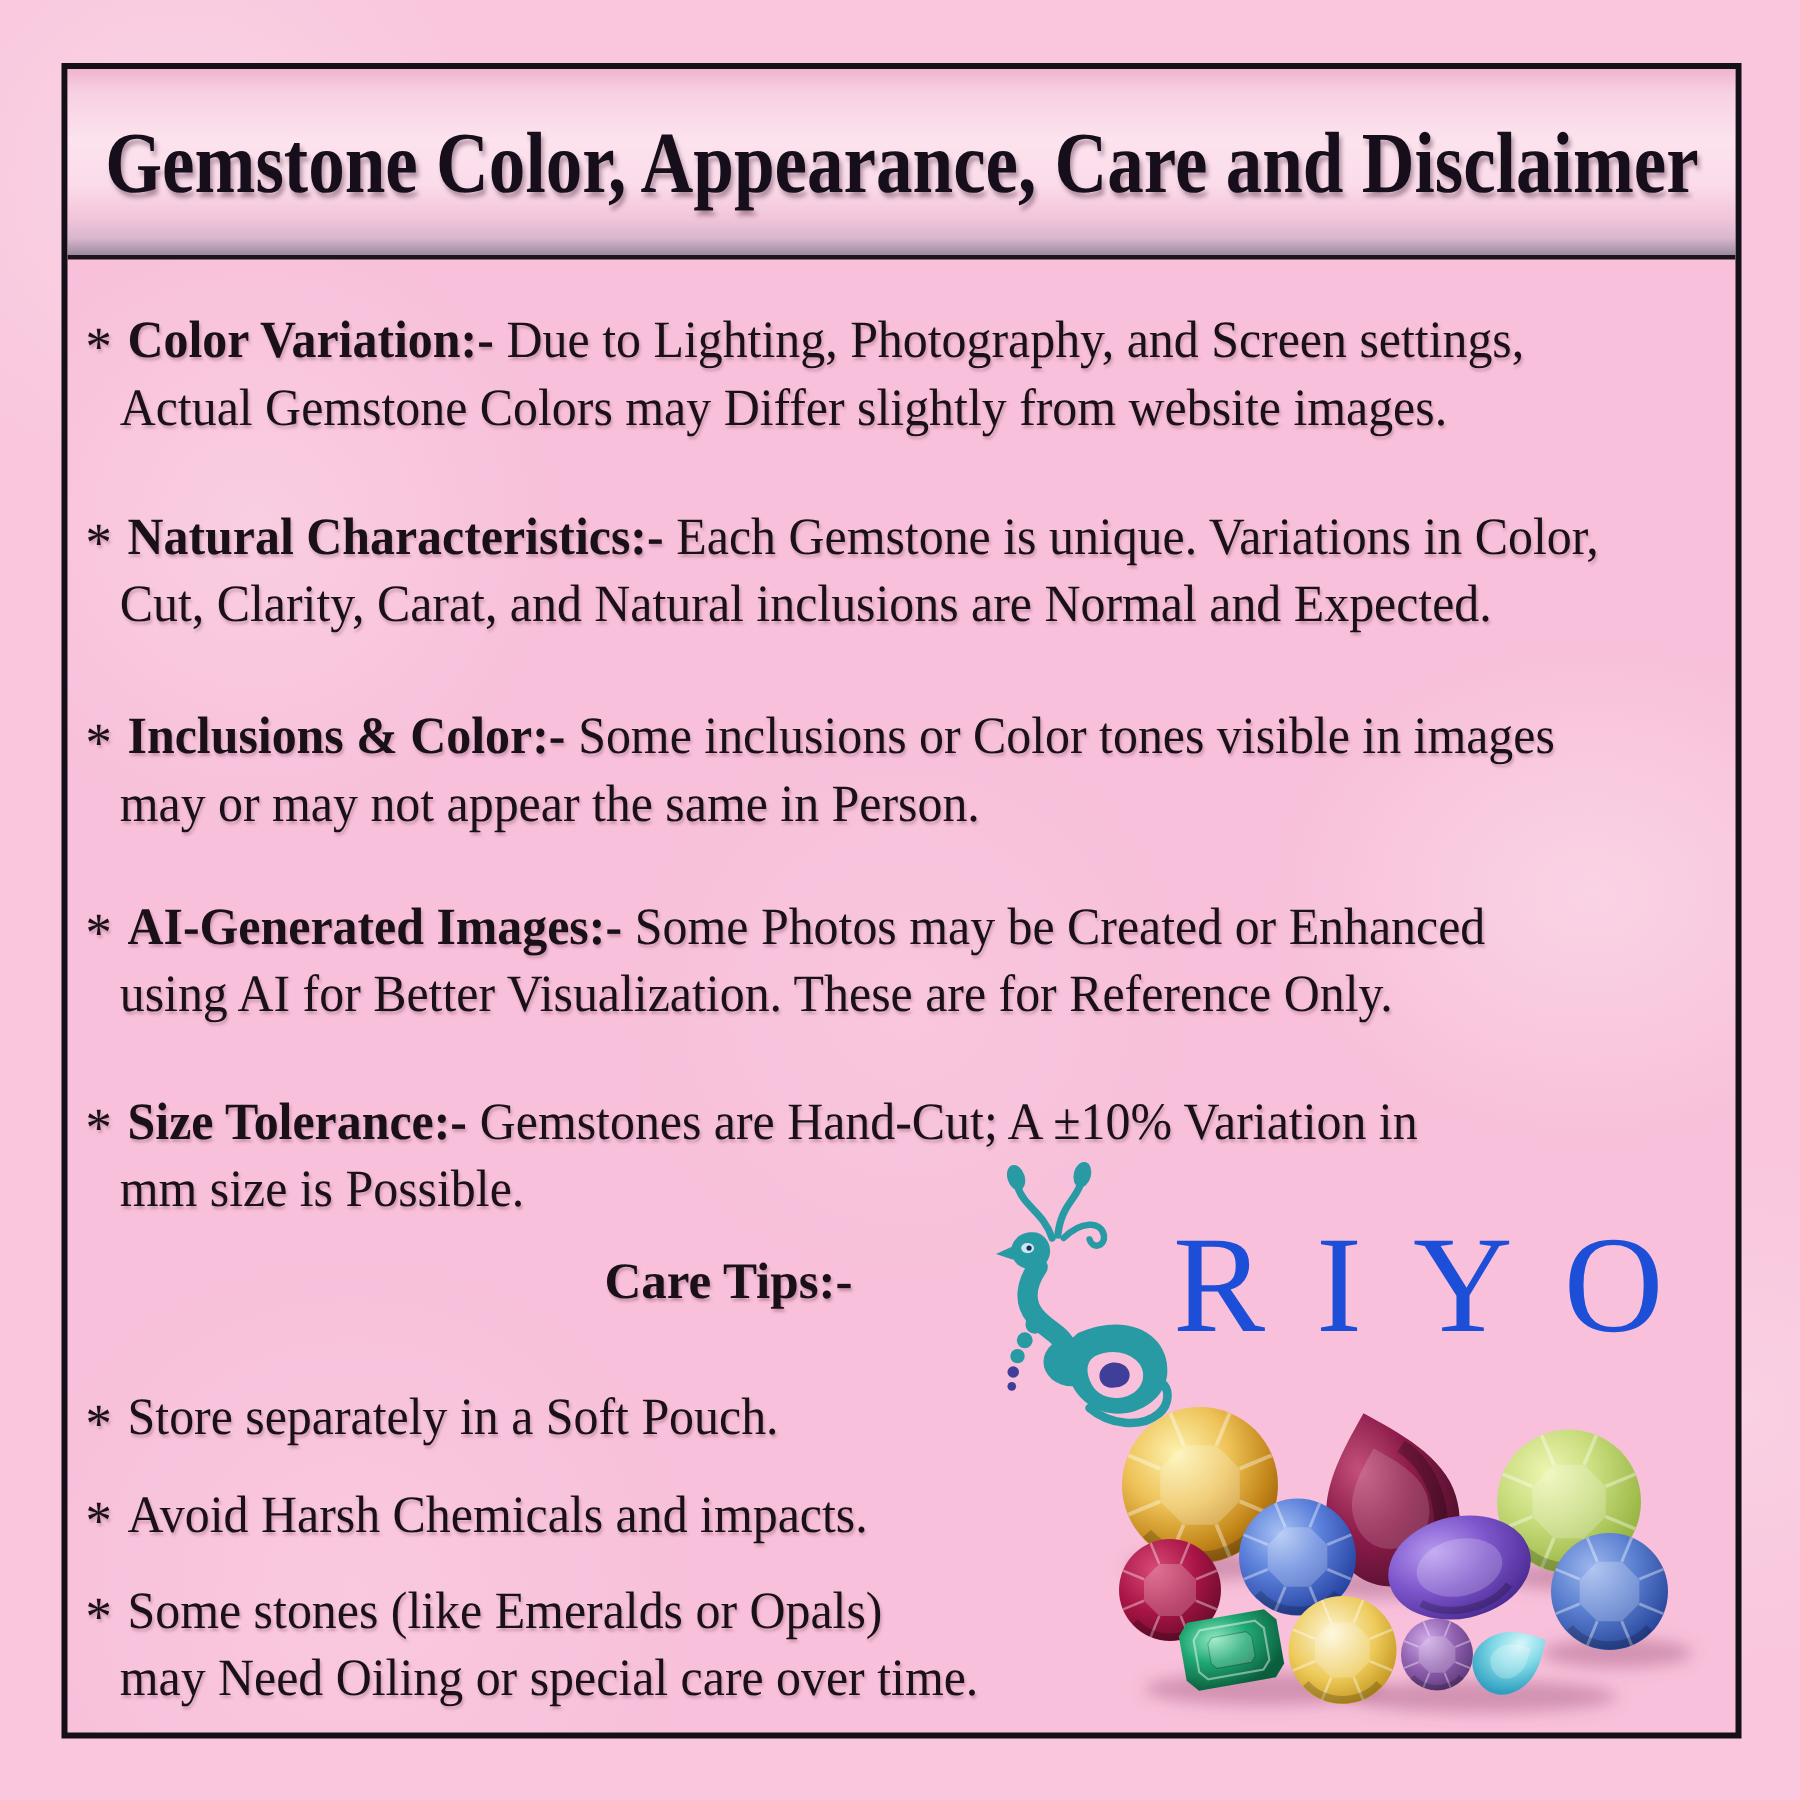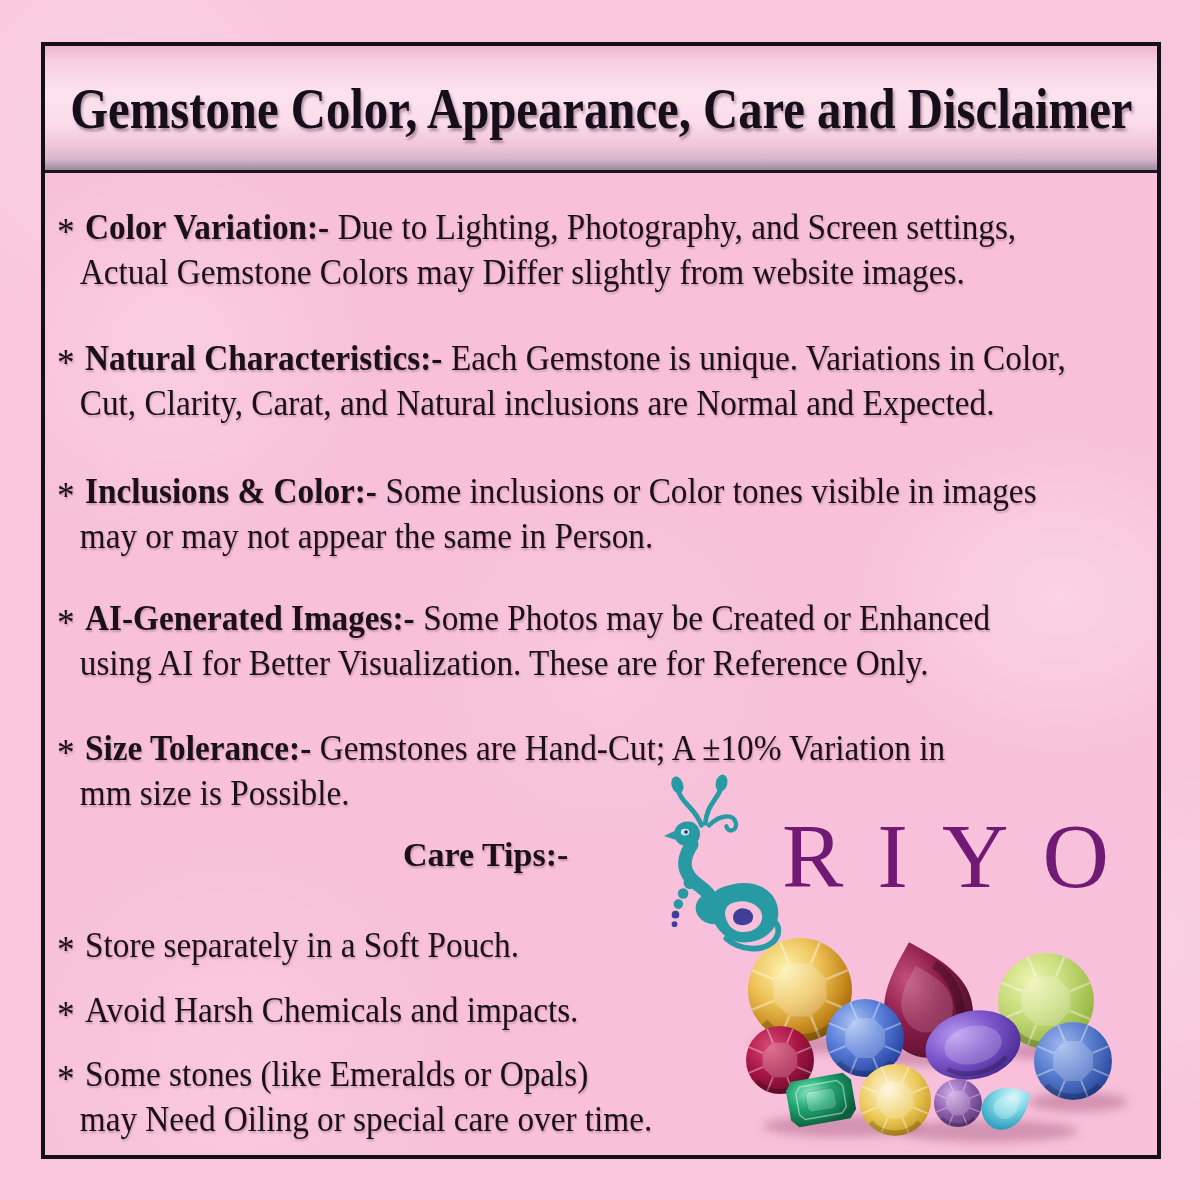--- a/index.html
+++ b/index.html
@@ -52,21 +52,21 @@
 
   .care-heading{
     position:absolute;left:358px;top:790px;
     font-size:34px;font-weight:bold;white-space:nowrap;
     text-shadow:1px 2px 2px rgba(130,70,105,.4);
   }
   .peacock{position:absolute;left:585px;top:716px;width:162px;height:192px;}
   .brand{
     position:absolute;left:737px;top:760px;
     font-size:92px;line-height:1.1;letter-spacing:34px;
-    color:#701a75;white-space:nowrap;
+    color:#1d4ed8;white-space:nowrap;
   }
   .gems{position:absolute;left:688px;top:882px;width:430px;height:226px;}
 </style>
 </head>
 <body>
 
 <div class="canvas">
   <div class="blob blob-a"></div>
   <div class="blob blob-b"></div>
 

